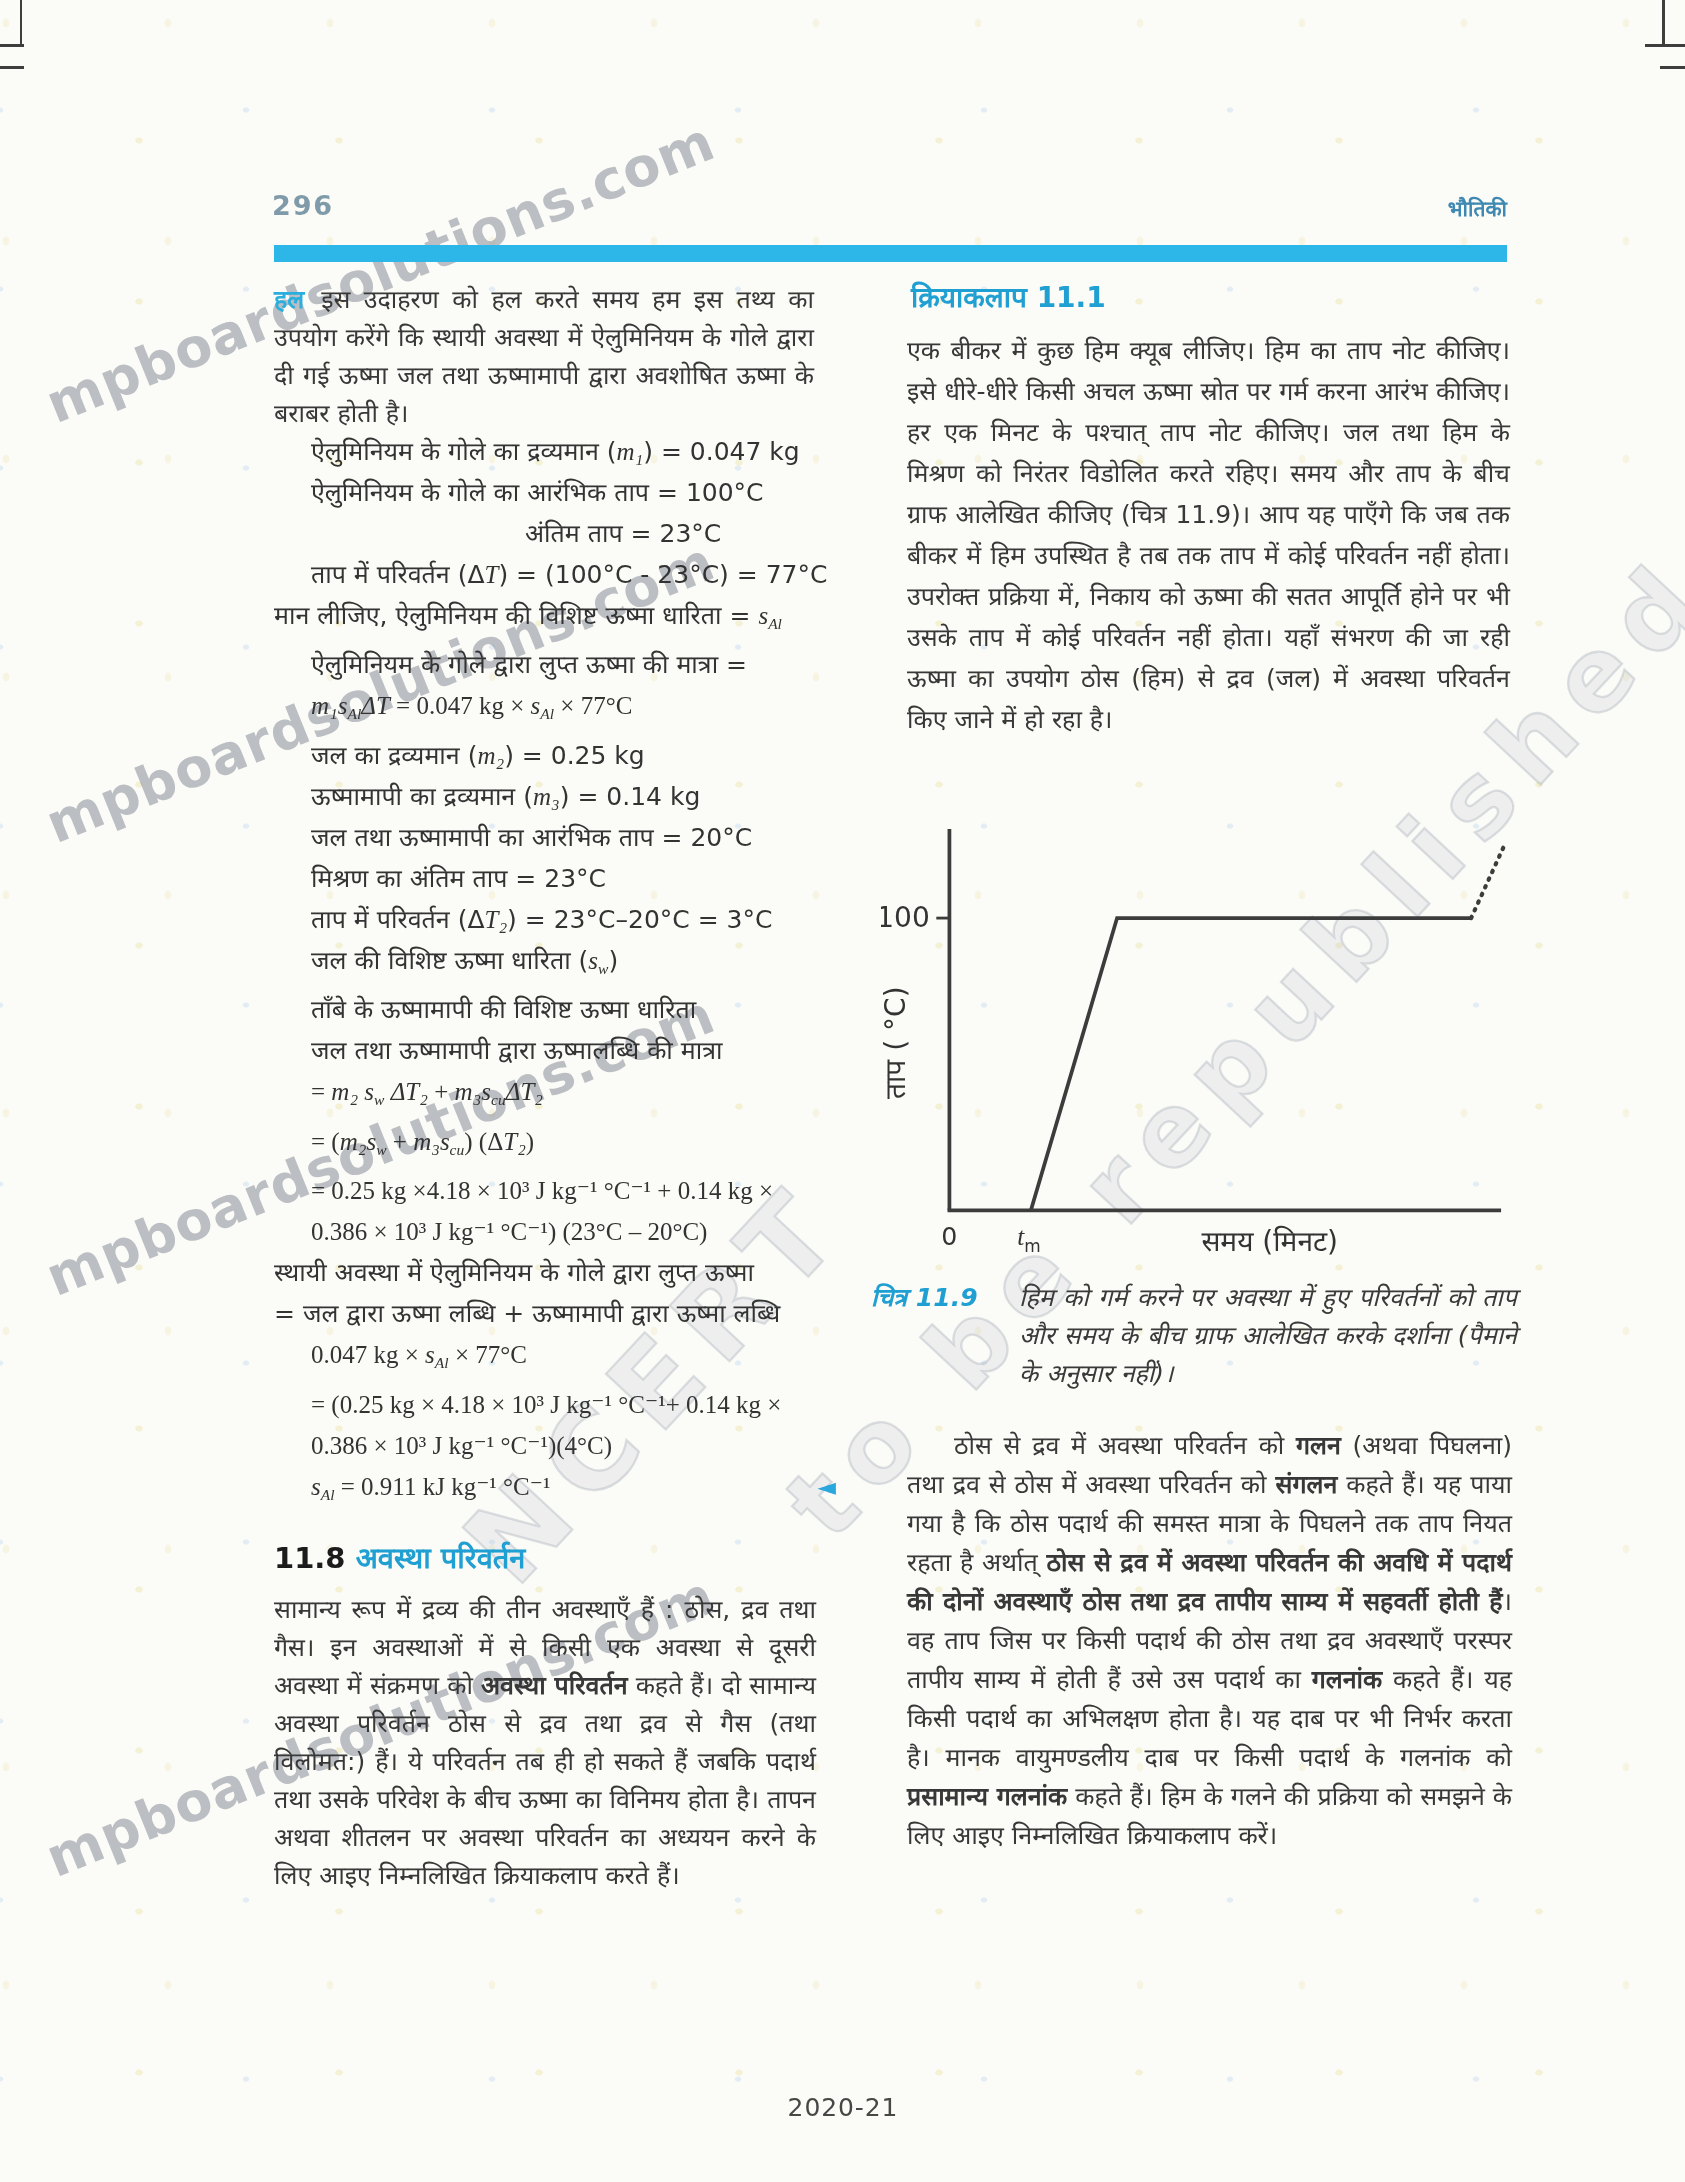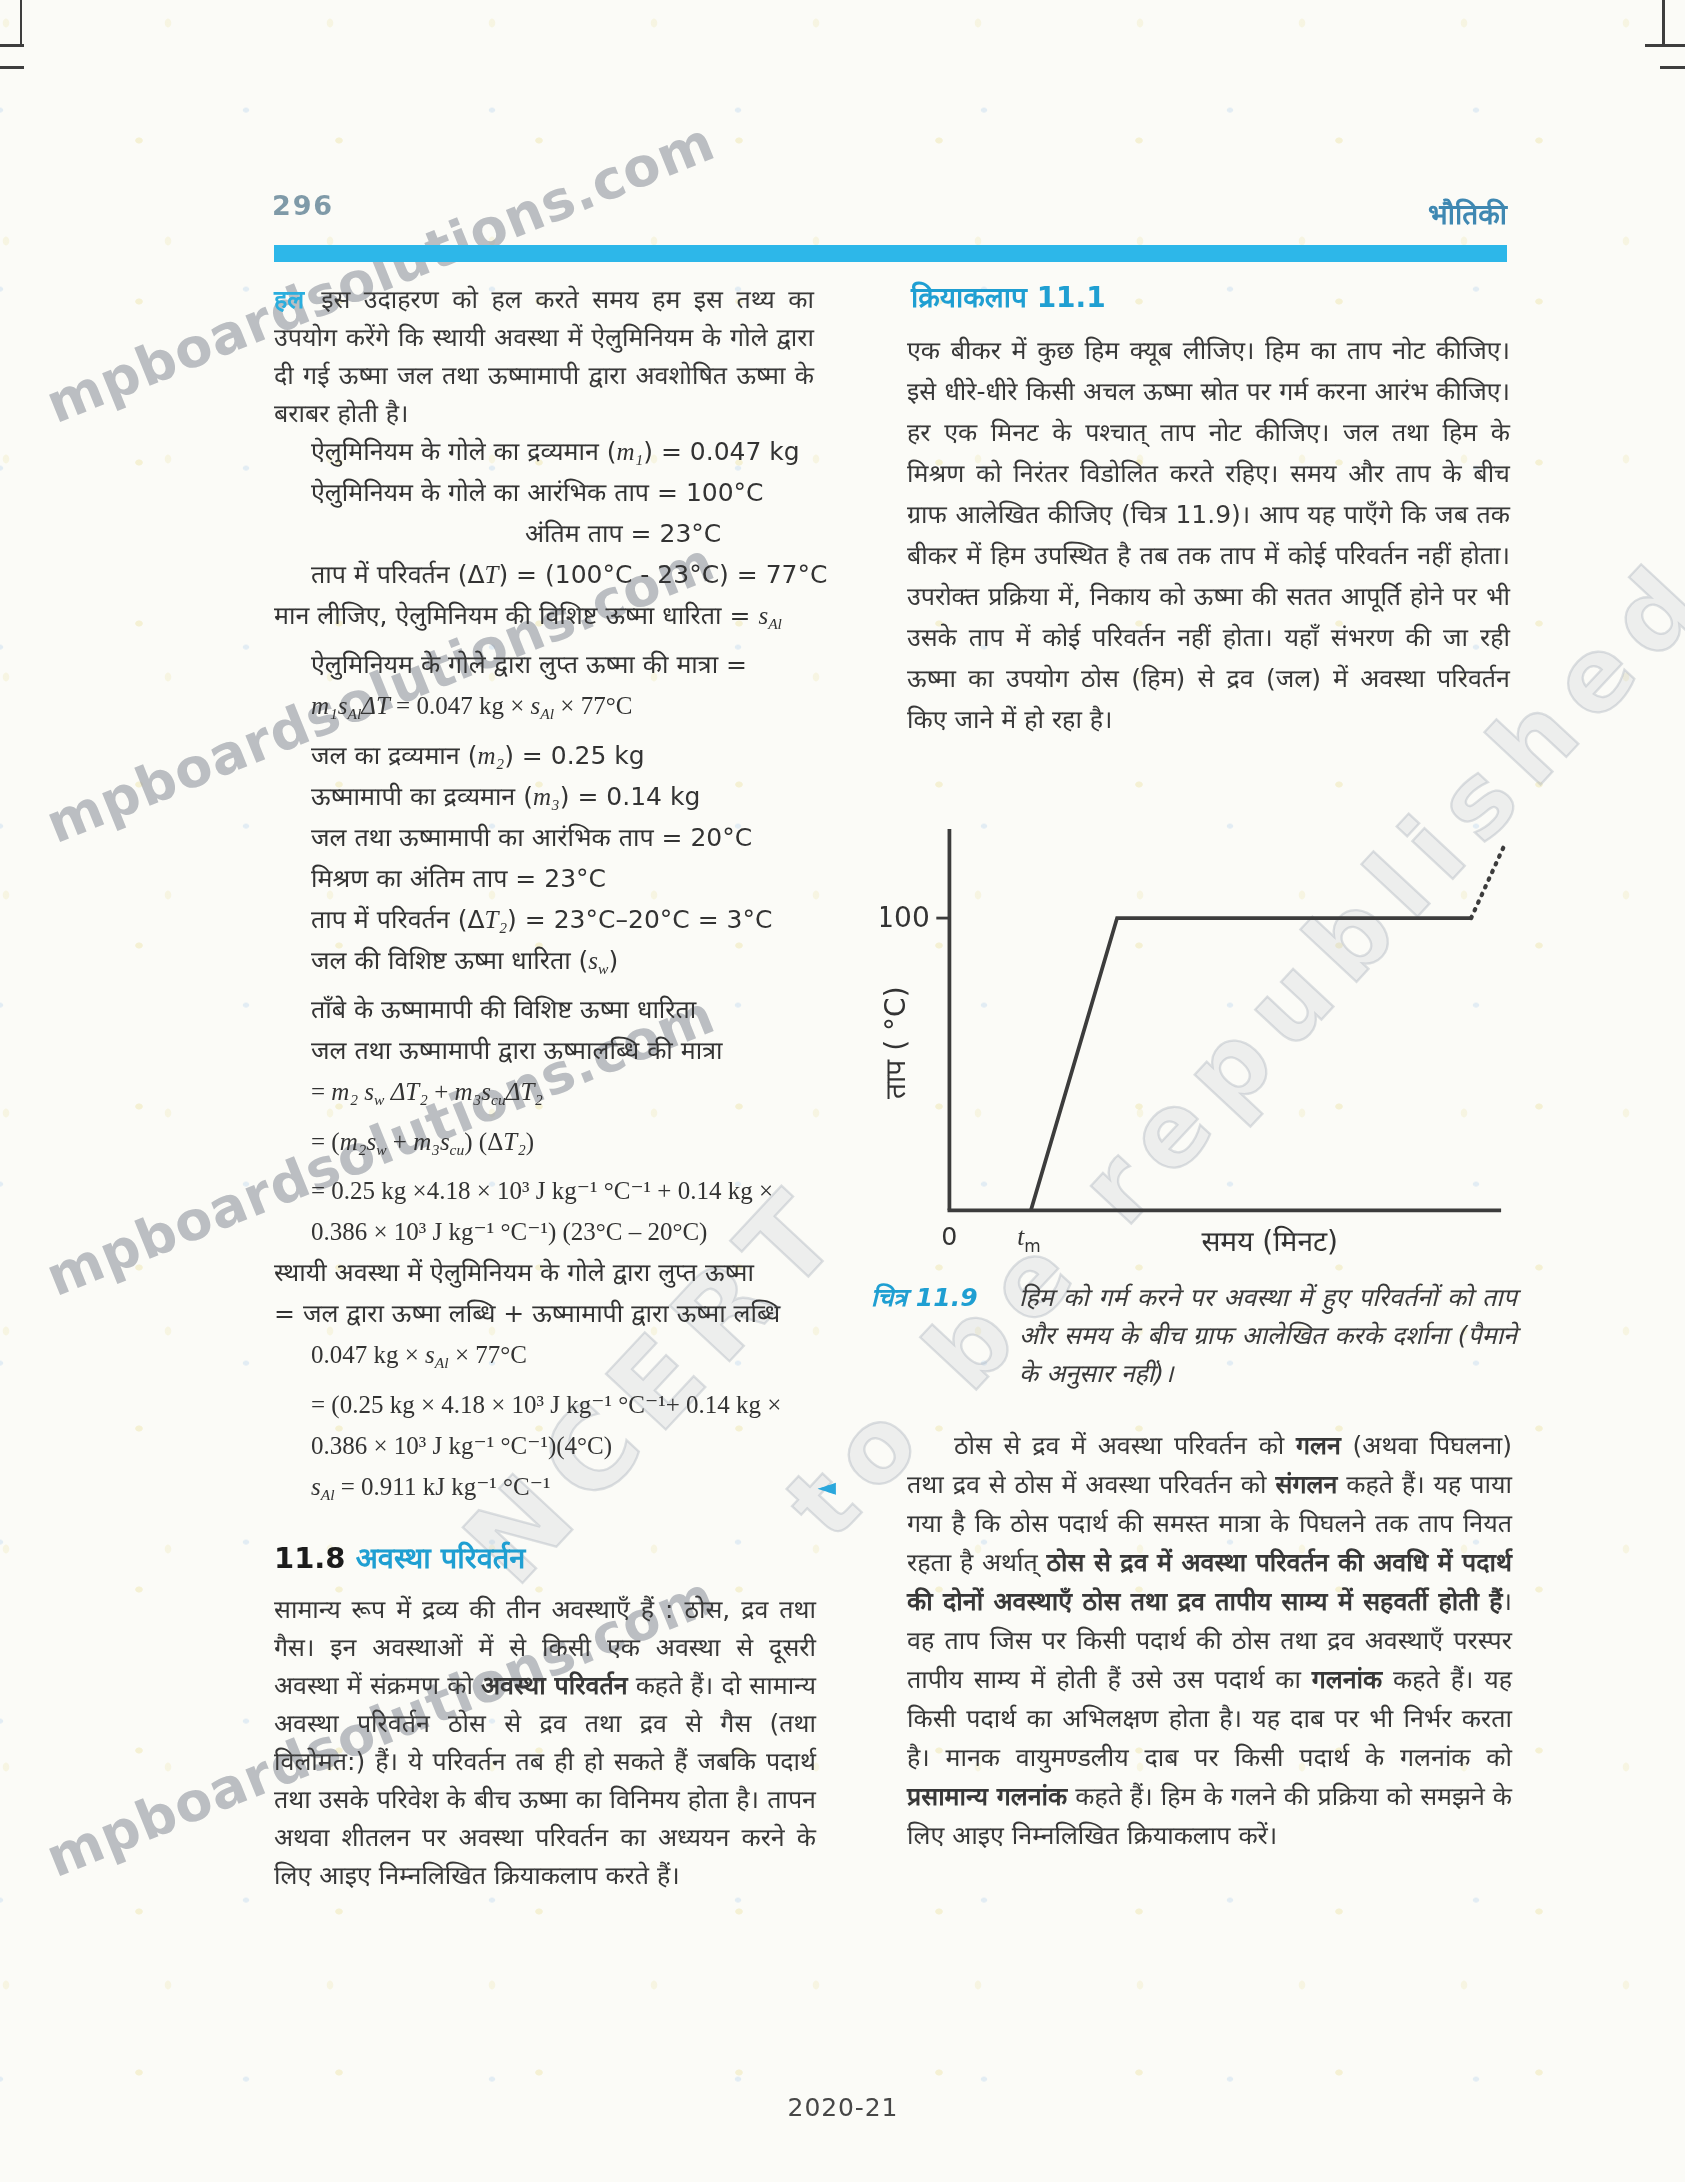--- a/index.html
+++ b/index.html
@@ -34,21 +34,21 @@
   }
   .wmo{
     position:absolute;font-weight:bold;white-space:nowrap;pointer-events:none;
     color:rgba(168,175,186,0.16);
     -webkit-text-stroke:2.3px rgba(168,175,186,0.38);
     transform:rotate(-47deg);transform-origin:0 50%;
     letter-spacing:17px;
   }
   
   .pagenum{position:absolute;left:272px;top:190px;font-size:27px;letter-spacing:1.9px;color:#7f9aa8;font-weight:bold;}
-  .subject{position:absolute;left:1218px;top:194px;width:289px;text-align:right;font-size:28px;font-weight:bold;color:#3f88b2;}
+  .subject{position:absolute;left:1218px;top:194px;width:289px;text-align:right;font-size:21px;font-weight:bold;color:#3f88b2;}
   .cyanbar{position:absolute;left:274px;top:245px;width:1233px;height:17px;background:#2db7e9;}
   
   .abs{position:absolute;}
   .para{font-size:25px;line-height:38px;text-align:justify;color:#383838;margin:0;}
   .lead{color:#2aaede;font-weight:bold;margin-right:17px;}
   .eqs{position:absolute;left:274px;top:431px;width:562px;}
   .ln{font-size:25px;line-height:41px;white-space:nowrap;color:#333;}
   .ind1{padding-left:37px;}
   .ind2{padding-left:251px;}
   .m, .v, .sub{font-family:"Liberation Serif","DejaVu Serif",serif;}

